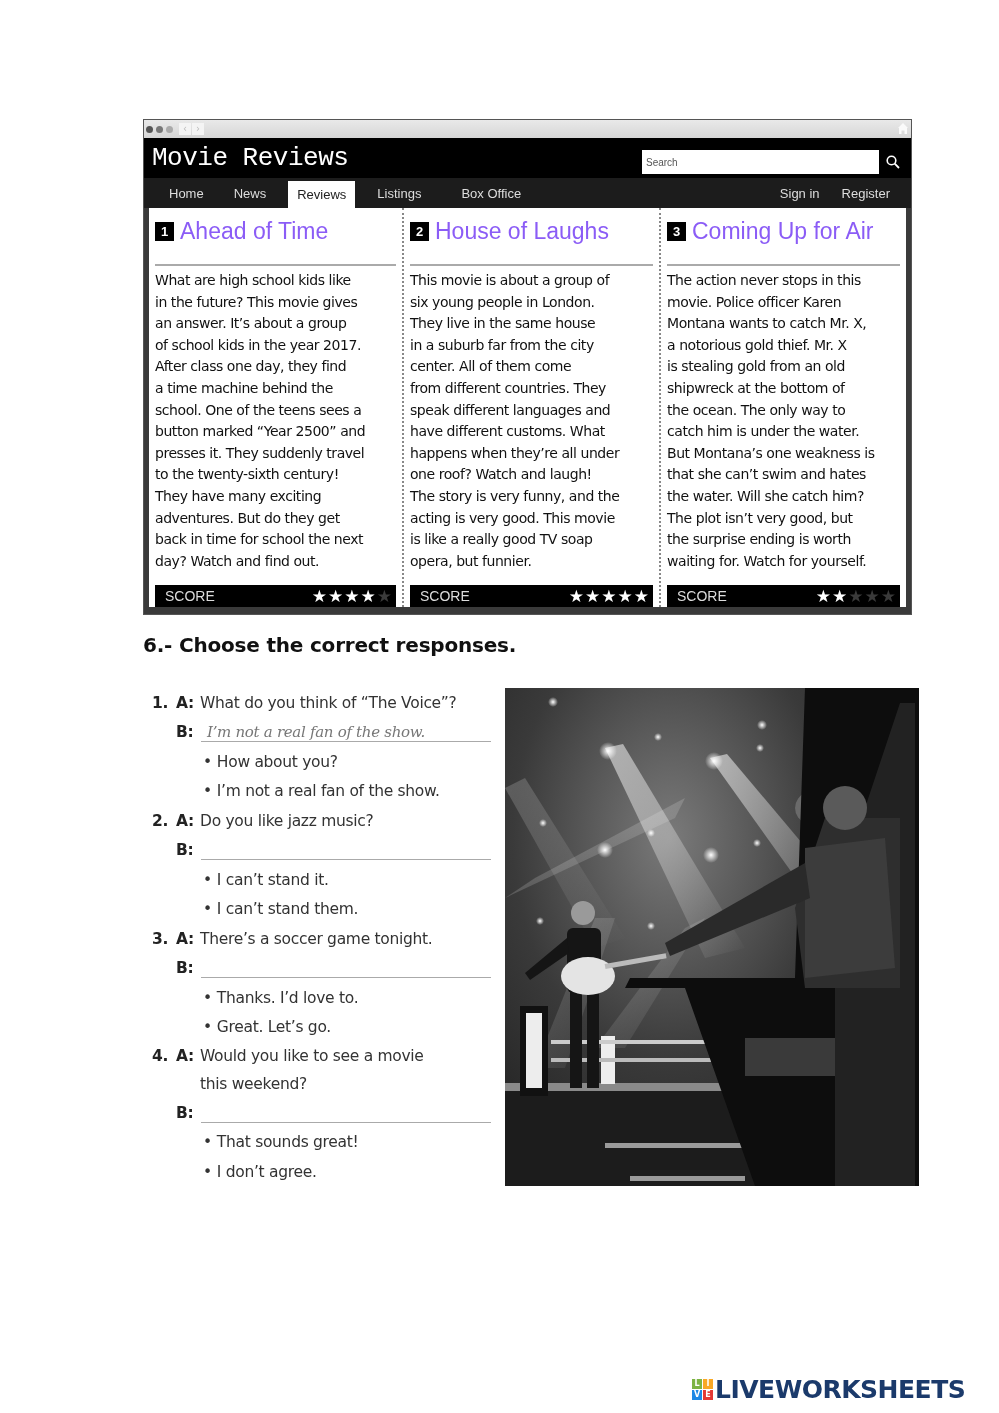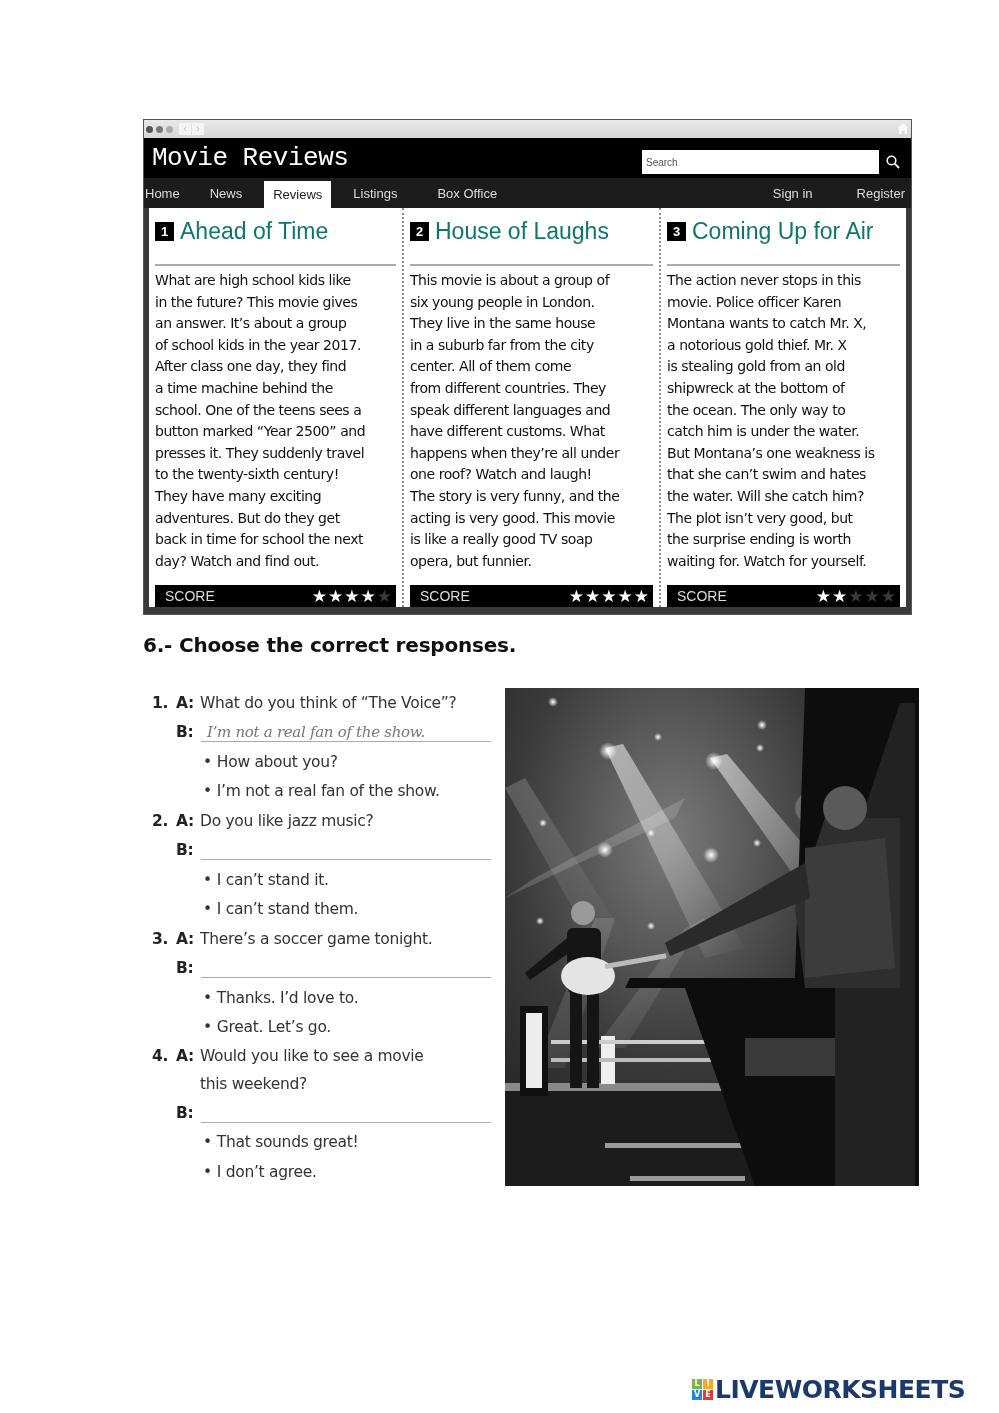--- a/index.html
+++ b/index.html
@@ -36,36 +36,36 @@
     font-size: 10px; padding-left: 4px; color: #555;
   }
   .search-input::placeholder { color: #555; }
   .search-btn { width: 20px; height: 18px; display: flex; align-items: center; justify-content: center; margin-left: 4px; }
   .site-nav {
     height: 30px; background: #1c1c1c; display: flex; align-items: stretch;
     font-family: "Liberation Sans", sans-serif; font-size: 13px; color: #eee; position: relative;
   }
   .nav-item { display: flex; align-items: center; padding: 0 10px; color: #ddd; cursor: pointer; }
   .nav-item.active { background: #fff; color: #222; margin-top: 3px; padding: 0 9px; }
-  .nav-right { position: absolute; right: 1px; top: 0; height: 100%; display: flex; gap: 22px; }
+  .nav-right { position: absolute; right: 16px; top: 0; height: 100%; display: flex; }
   .content {
     position: absolute; left: 5px; top: 88px; width: 757px; height: 399px; background: #fff;
     display: flex;
   }
   .col { position: relative; height: 100%; padding: 8px 6px 0 6px; }
   .col + .col { border-left: 2px dotted #888; }
   .col1 { width: 253px; }
   .col2 { width: 257px; }
   .col3 { width: 247px; }
   .col-head { display: flex; align-items: center; height: 30px; }
   .num-badge {
     width: 19px; height: 19px; background: #000; color: #fff; font-family: "Liberation Sans", sans-serif;
     font-size: 13px; font-weight: bold; display: flex; align-items: center; justify-content: center; margin-right: 6px;
   }
-  .movie-title { font-family: "Liberation Sans", sans-serif; font-size: 23px; color: #0f766e; white-space: nowrap; }
+  .movie-title { font-family: "Liberation Sans", sans-serif; font-size: 23px; color: #8b5cf6; white-space: nowrap; }
   .rule { height: 2px; background: #aaa; margin-top: 18px; margin-bottom: 4px; }
   .review {
     font-family: "DejaVu Sans", sans-serif; font-size: 14px; line-height: 21.6px; color: #111;
     letter-spacing: -0.45px; white-space: pre-line;
   }
   .score-bar {
     position: absolute; left: 6px; right: 6px; bottom: 0px; height: 22px; background: #000;
     display: flex; align-items: center; justify-content: space-between; padding: 0 4px 0 10px;
   }
   .score-label { font-family: "Liberation Sans", sans-serif; font-size: 14px; color: #ddd; }
@@ -132,21 +132,21 @@
       <span class="search-btn">
         <svg width="14" height="14" viewBox="0 0 14 14">
           <circle cx="5.5" cy="5.5" r="4.3" stroke="#fff" stroke-width="1.6" fill="none"></circle>
           <line x1="8.7" y1="8.7" x2="13" y2="13" stroke="#fff" stroke-width="1.8"></line>
         </svg>
       </span>
     </div>
   </div>
 
   <div class="site-nav">
-    <div class="nav-item" style="padding-left:1px;padding-right:20px">Home</div>
+    <div class="nav-item" style="padding-left:25px;padding-right:20px">Home</div>
     <div class="nav-item" style="padding-right:22px">News</div>
     <div class="nav-item active">Reviews</div>
     <div class="nav-item" style="padding-left:22px;padding-right:30px">Listings</div>
     <div class="nav-item">Box Office</div>
     <div class="nav-right">
       <div class="nav-item" style="padding-right:22px">Sign in</div>
       <div class="nav-item" style="padding-left:0;padding-right:5px">Register</div>
     </div>
   </div>
 

